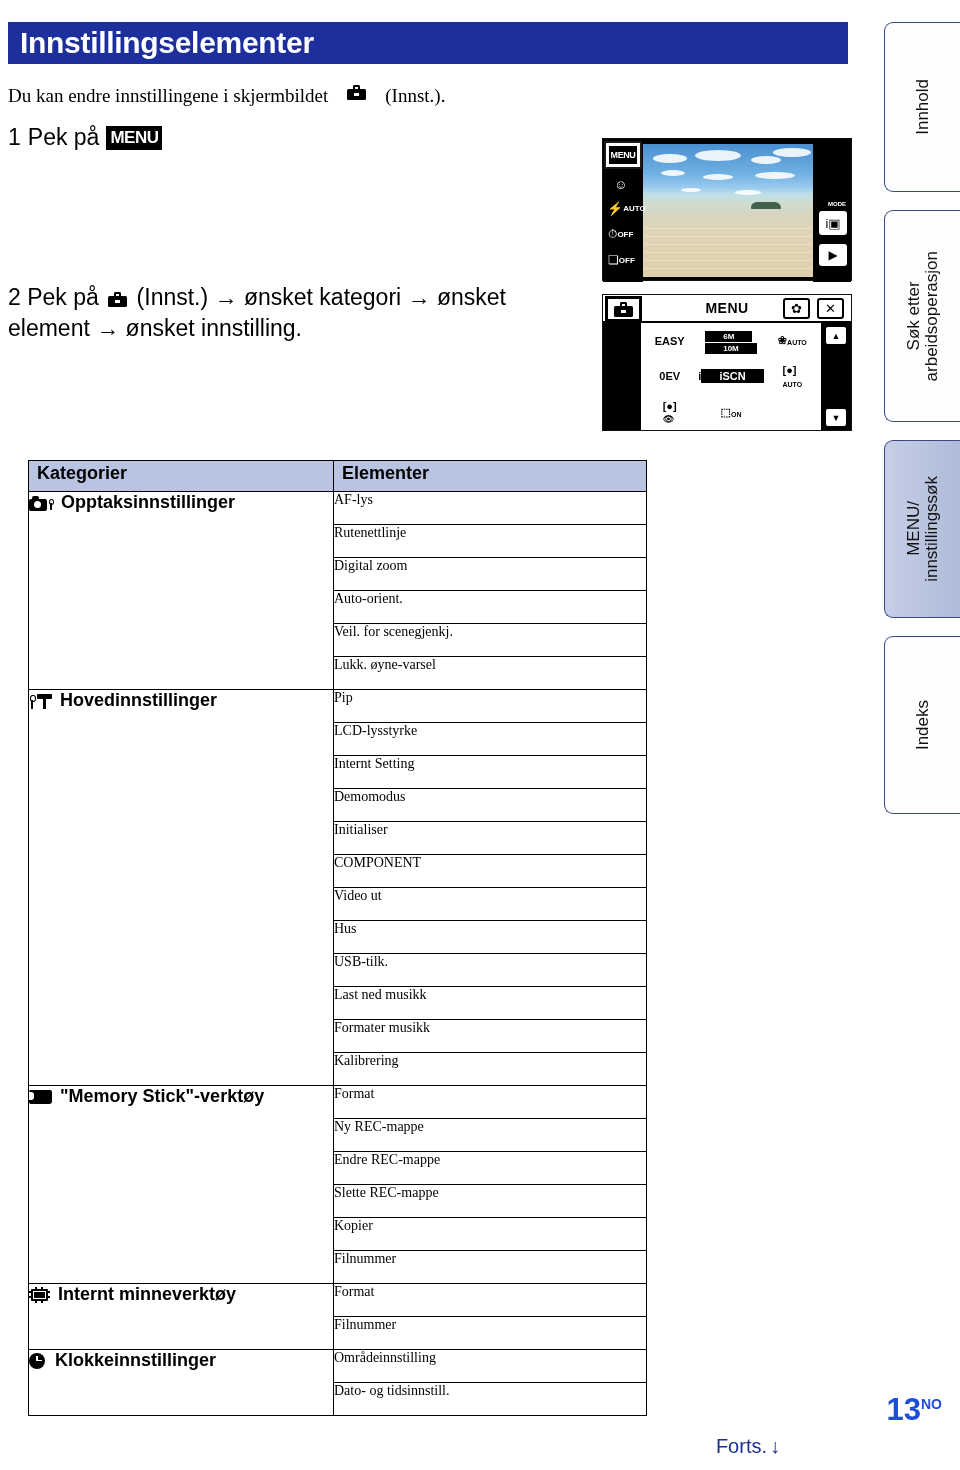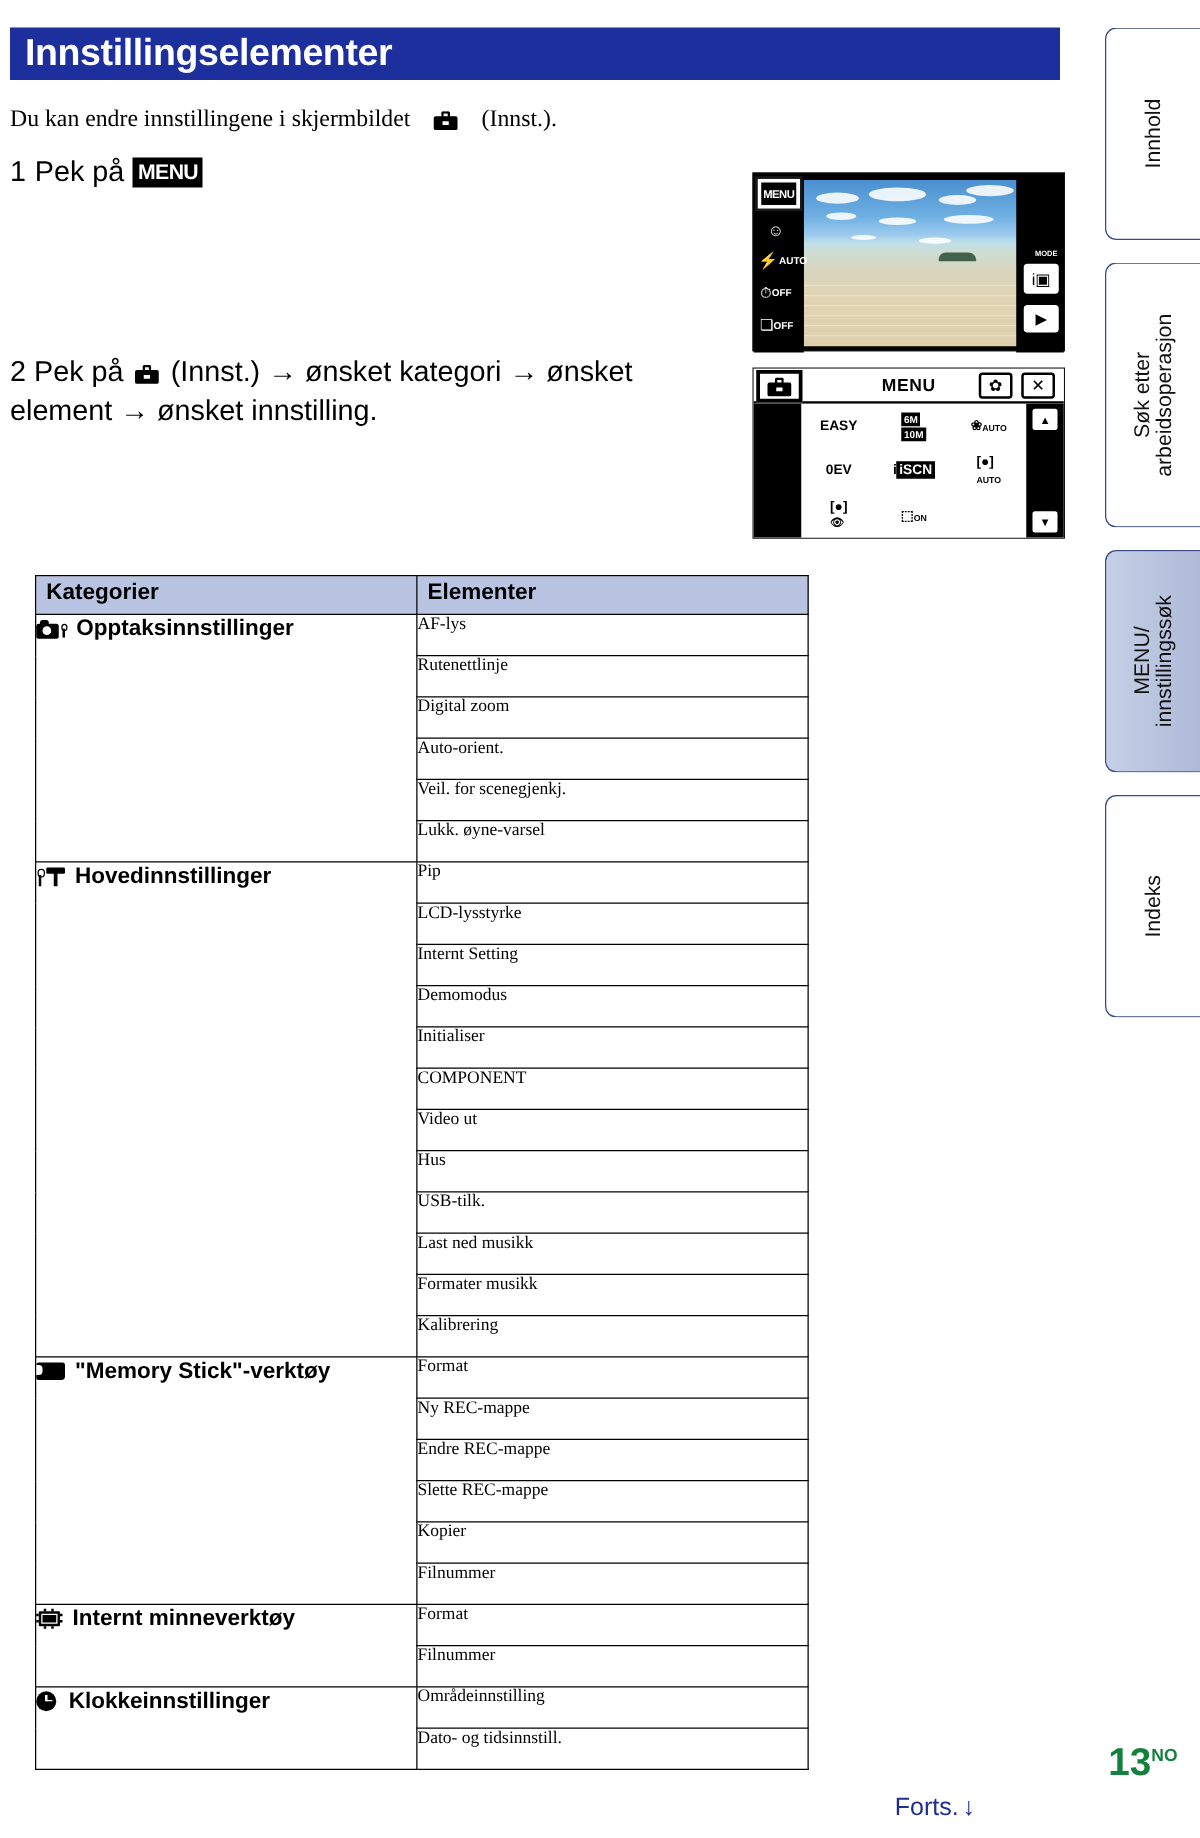--- a/index.html
+++ b/index.html
@@ -30,21 +30,21 @@
     padding-left: 12px;
   }
 
   
   .intro-line {
     position: absolute;
     left: 8px; top: 85px;
     font-family: "Liberation Serif", serif;
     font-size: 19px;
     color: #000;
-    display: flex; align-items: center; gap: 16px;
+    display: flex; gap: 16px;
   }
   .step {
     position: absolute;
     left: 8px;
     font-size: 23px;
     color: #000;
     line-height: 1.35;
   }
   #step-1 { top: 122px; display: flex; align-items: center; gap: 7px; }
   #step-2 { top: 282px; width: 580px; }
@@ -242,21 +242,21 @@
     align-items: center; justify-content: space-between;
     padding: 4px 0;
   }
   .lcd2 .sc-btn {
     width: 20px; height: 17px;
     background: #fff; color: #000;
     border-radius: 2px;
     display: flex; align-items: center; justify-content: center;
     font-size: 9px;
   }
-  .inv { background: #000; color: #fff; padding: 1px 2px; }
+  .inv { background: #000; color: #fff; padding: 1px 18px; }
   .small-sub { font-size: 7px; vertical-align: -1px; }
 
   
   #side-tabs { position: absolute; right: 0px; top: 22px; width: 82px; }
   .side-tab {
     position: absolute;
     right: 0;
     width: 76px;
     border: 1px solid #3b4a86;
     border-right: none;
@@ -420,21 +420,21 @@
   .ic-clock .mh {
     position: absolute; left: 8px; top: 8.4px;
     width: 5px; height: 1.6px; background: #fff;
   }
 
   
   #page-number {
     position: absolute;
     right: 18px; bottom: 42px;
     font-size: 31px; font-weight: bold;
-    color: #15803d;
+    color: #1d4ed8;
     margin-top: 40px;
   }
   #page-number sup { font-size: 14px; font-weight: bold; vertical-align: super; }
   #forts {
     position: absolute;
     right: 180px; bottom: 12px;
     font-size: 20px;
     color: #1e2f8c;
     display: flex; align-items: center; gap: 3px;
   }

